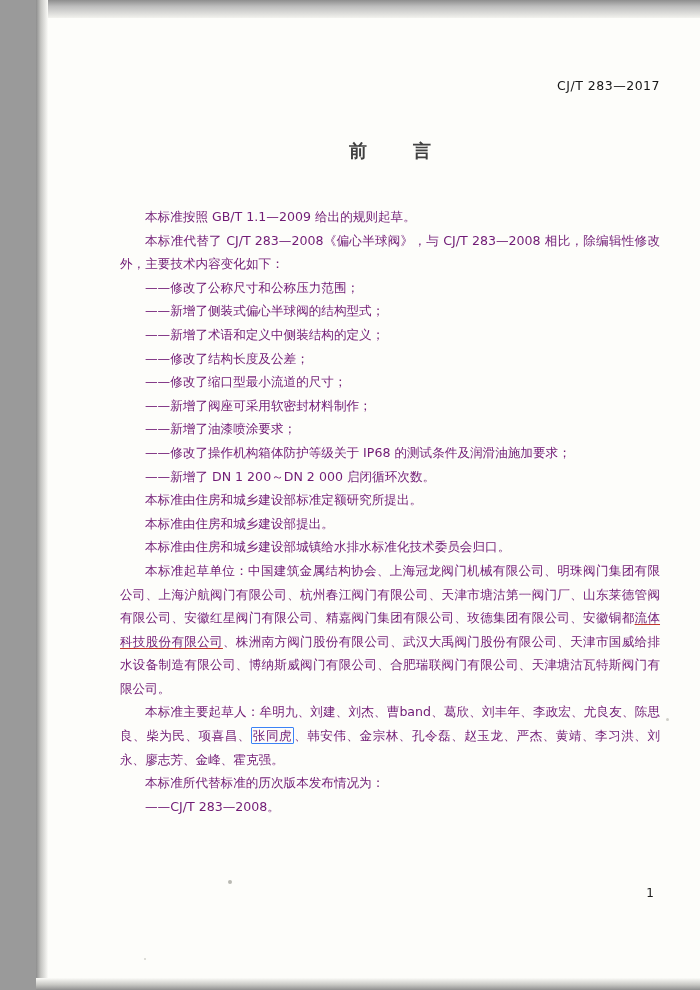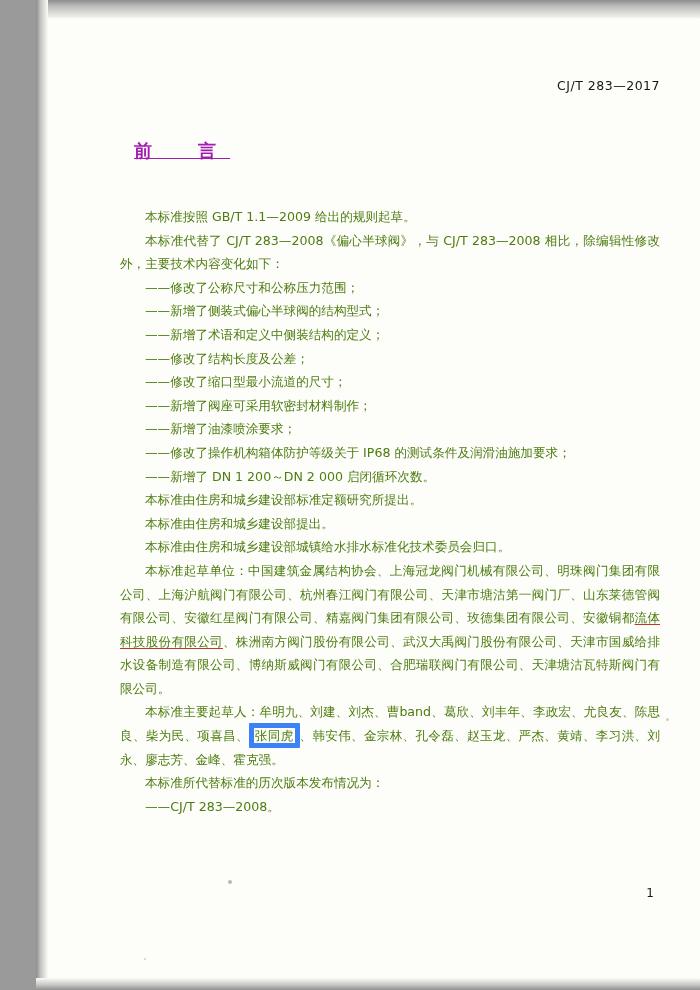--- a/index.html
+++ b/index.html
@@ -59,50 +59,50 @@
   }
   .header-line {
     text-align: right;
     font-family: "DejaVu Sans", sans-serif;
     font-size: 12.5px;
     letter-spacing: 0.5px;
     color: #151515;
     margin-bottom: 46px;
   }
   .doc-title {
+    text-align: center;
     font-size: 18px;
     font-weight: bold;
     letter-spacing: 14px;
     margin-left: 14px;
-    color: #a21caf;
+    color: #404040;
     margin-bottom: 42px;
     font-family: "DejaVu Sans", sans-serif;
-    text-decoration: underline;
   }
   .body-text {
     font-size: 12.6px;
     line-height: 23.6px;
     text-align: justify;
-    color: #4d7c0f;
+    color: #701a75;
   }
   .para {
     text-indent: 25px;
     margin: 0;
   }
   .dash-item {
     text-indent: 25px;
     margin: 0;
   }
   .underline-red {
     text-decoration: underline;
     text-decoration-color: #c2362c;
     text-underline-offset: 2px;
   }
   .box-red {
-    border: 5px solid #3b82f6;
+    border: 1px solid #3b82f6;
     padding: 0 1px;
     border-radius: 1px;
   }
   .page-number {
     position: absolute;
     right: 72px;
     bottom: 78px;
     font-size: 12px;
     color: #1a1a1a;
     font-family: "DejaVu Sans", sans-serif;

